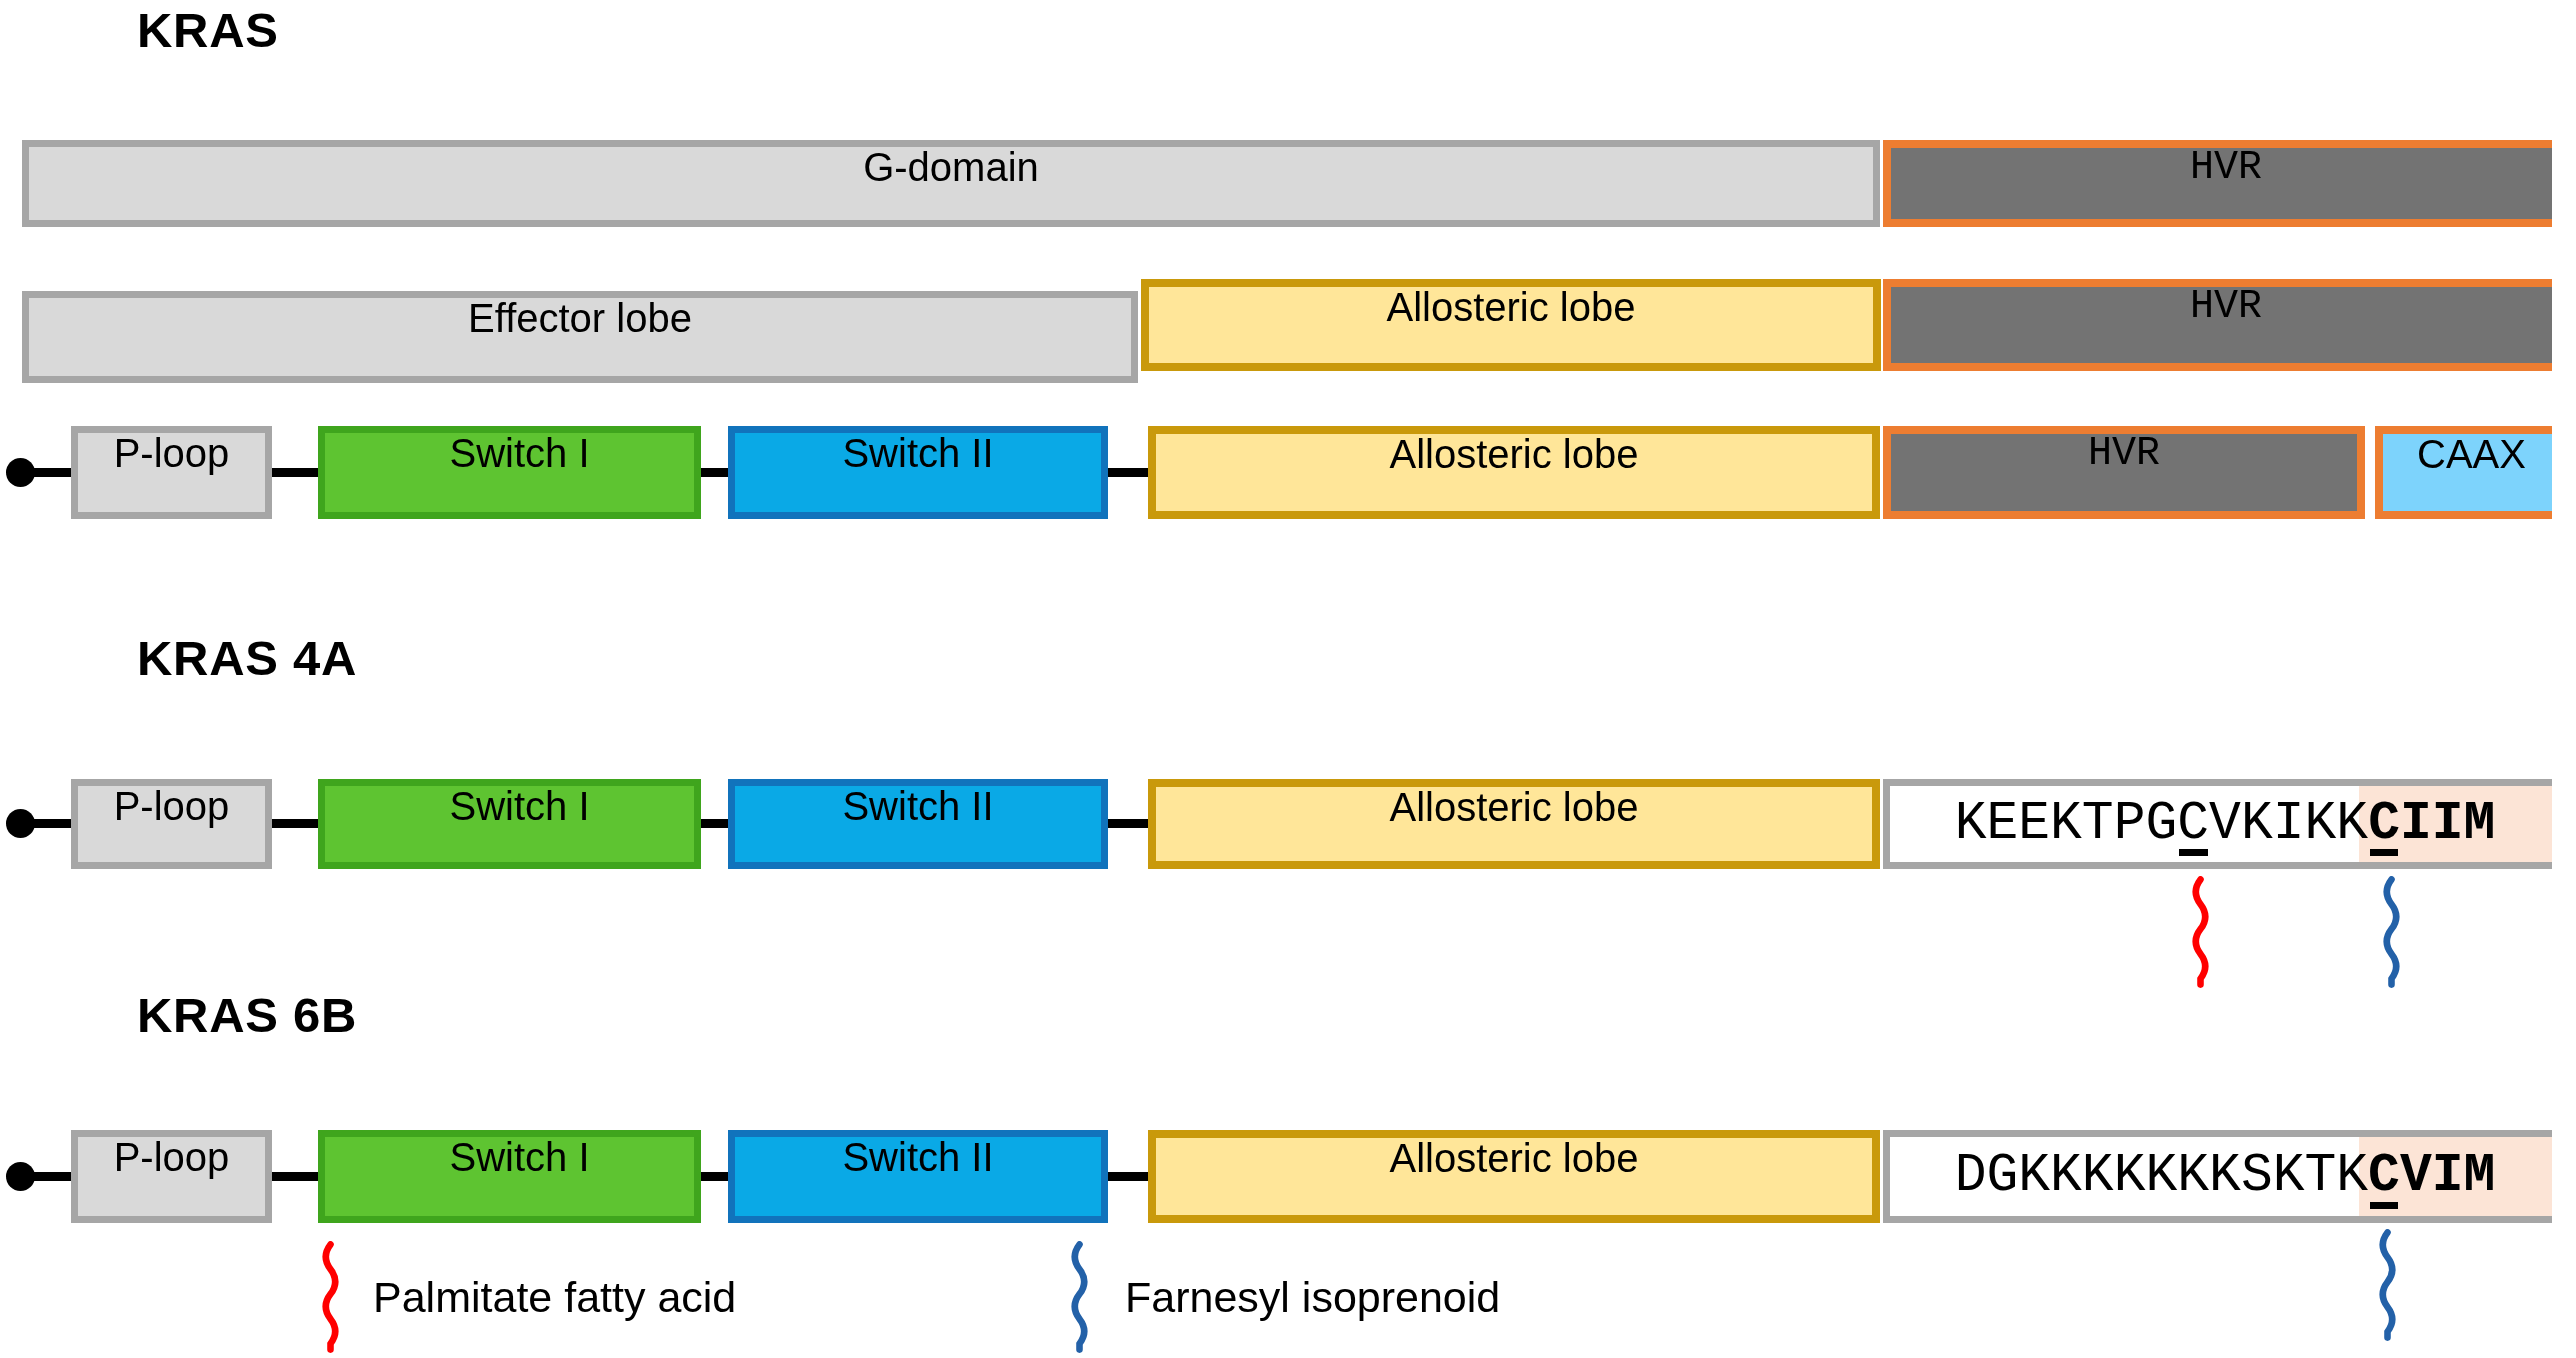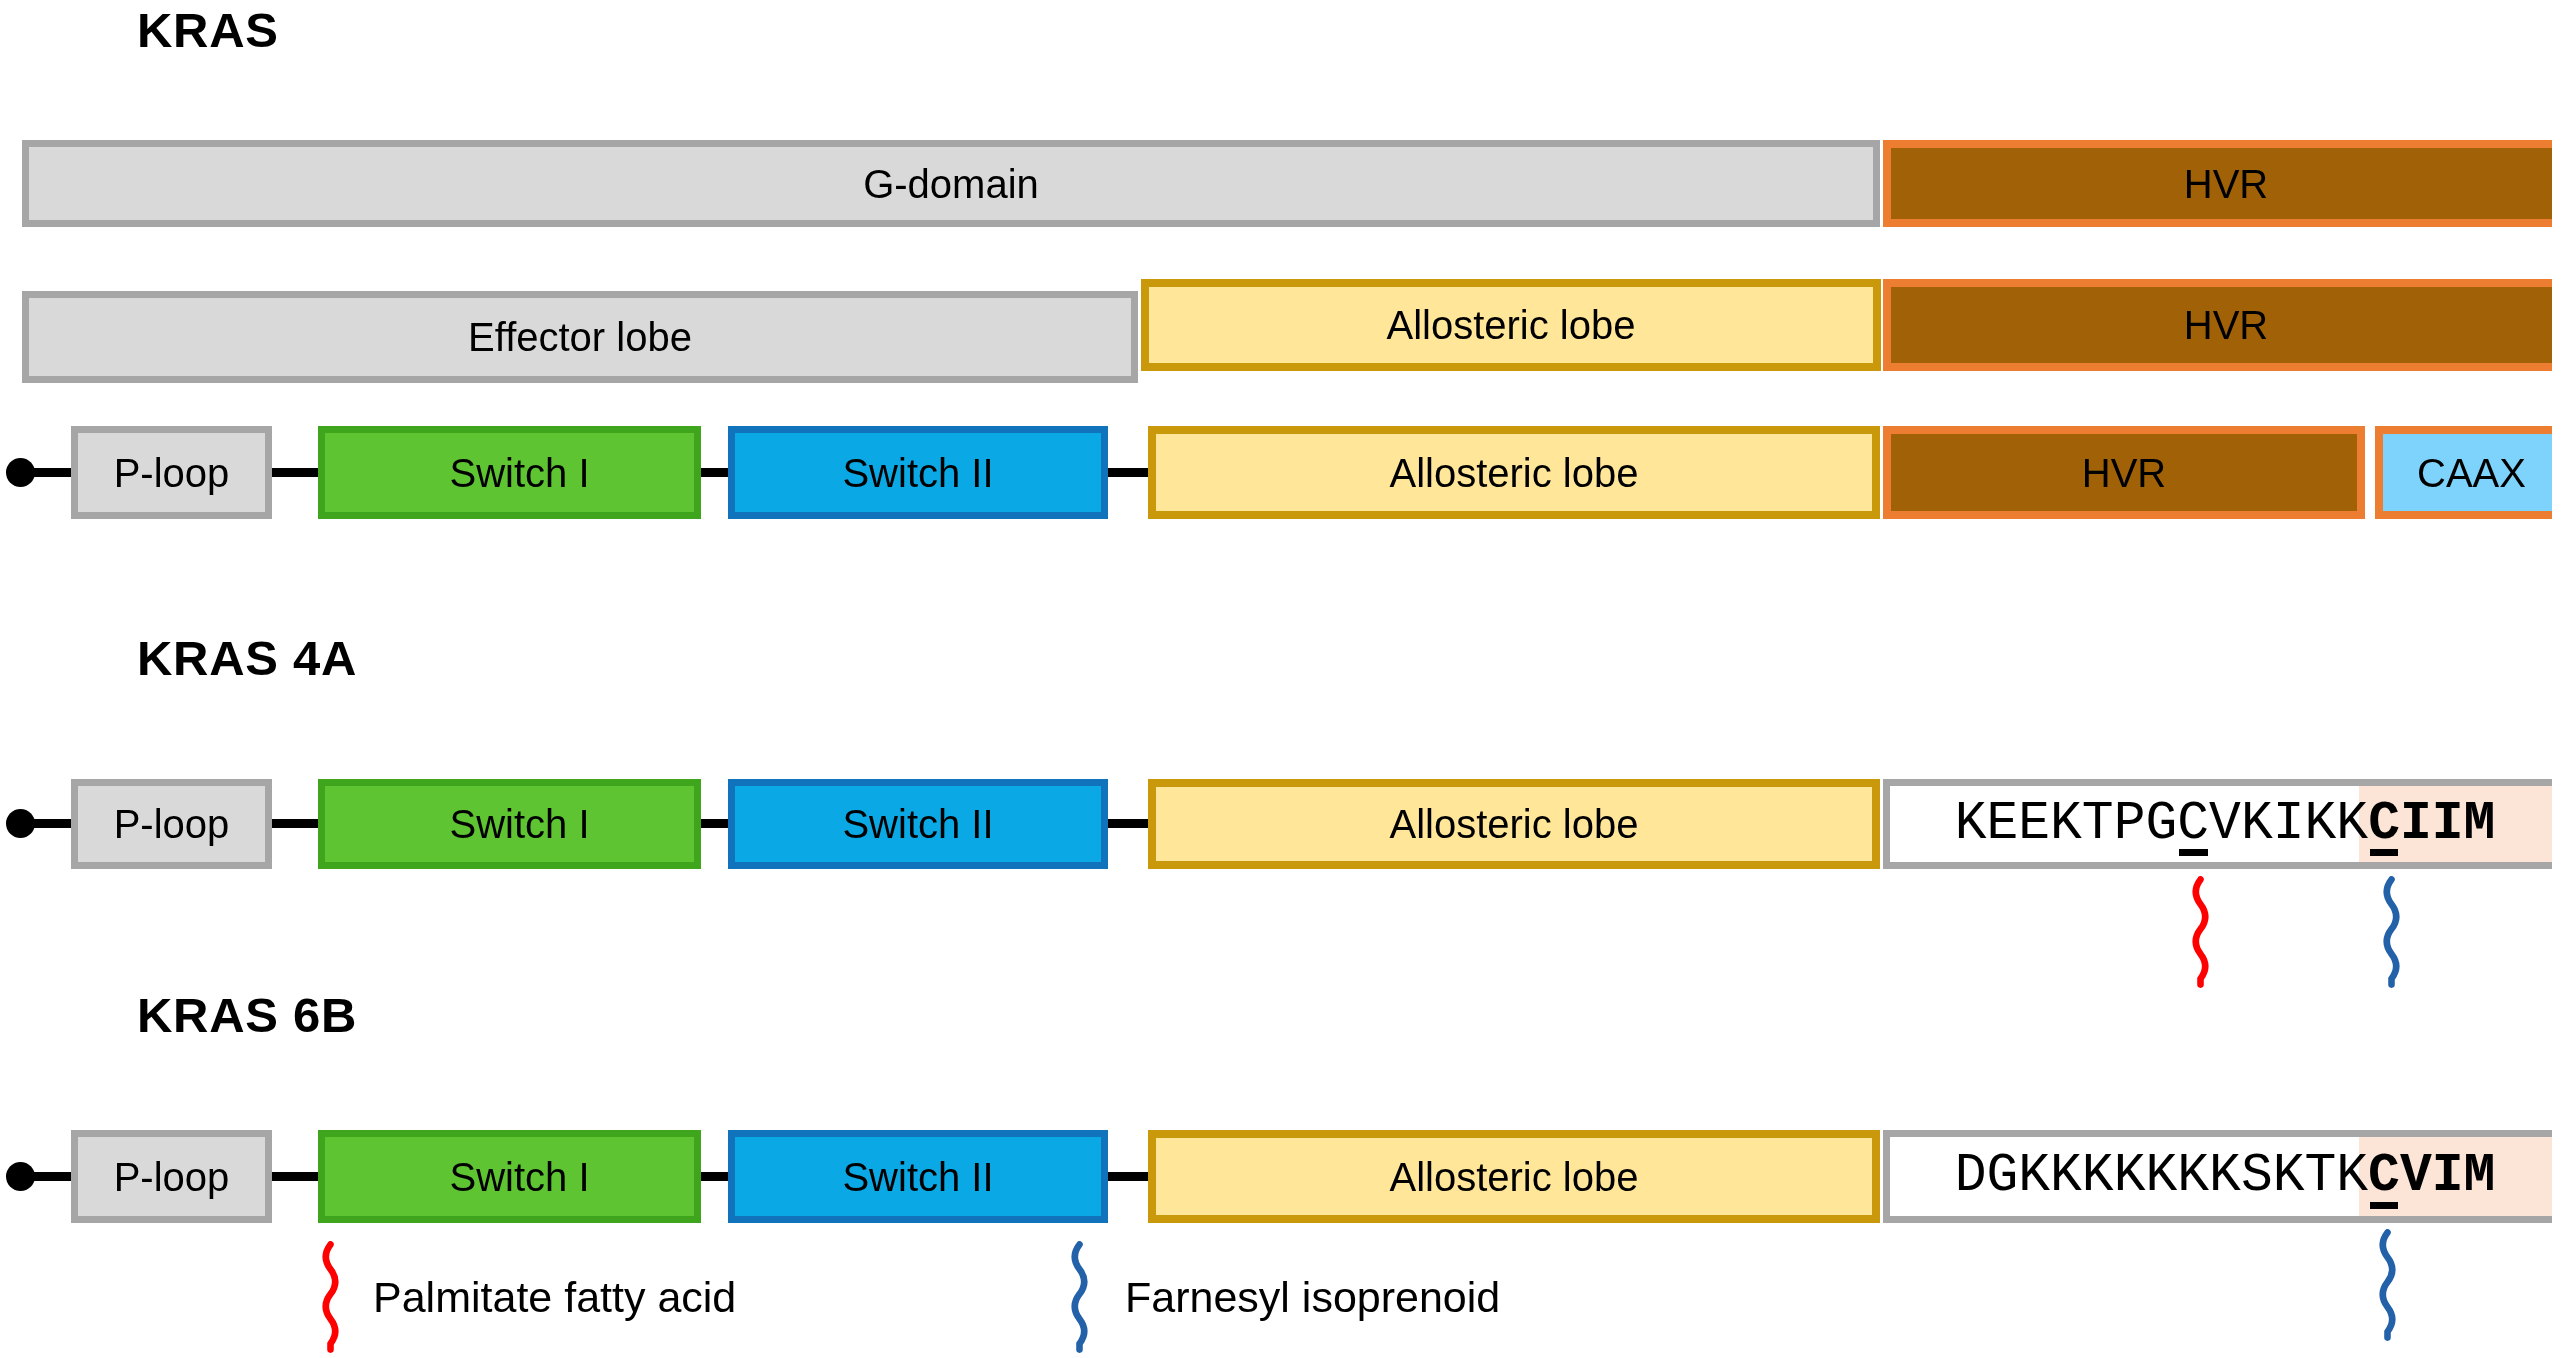--- a/index.html
+++ b/index.html
@@ -1,27 +1,27 @@
 <!DOCTYPE html>
 <html style="font-size:11.8px"><head>
 <meta charset="utf-8">
 <style>
   html,body{margin:0;padding:0;background:#ffffff;}
   body{font-family:"Liberation Sans", sans-serif; color:#000;}
   .canvas{position:relative;width:2552px;height:1359px;background:#fff;overflow:hidden;}
 
   .title{position:absolute;font-weight:bold;font-size:49px;line-height:1;letter-spacing:0.7px;}
 
-  .box{position:absolute;box-sizing:border-box;display:flex;align-items:center;justify-content:center;
+  .box{position:absolute;box-sizing:border-box;display:flex;justify-content:center;
        font-size:40px;line-height:1;white-space:nowrap;}
   .gray  {background:#D9D9D9;border:7.4px solid #A6A6A6;}
   .green {background:#5EC431;border:7.4px solid #3FA51D;padding-left:20px;}
   .blue  {background:#0AA9E6;border:7.4px solid #1173BC;}
   .yellow{background:#FFE699;border:8.8px solid #C9990B;}
-  .hvr   {background:#a16207;border:8.8px solid #ED7D31;}
+  .hvr   {background:#737373;border:8.8px solid #ED7D31;font-family:Liberation Mono, monospace;}
   .caax  {background:#7dd3fc;border:8.8px solid #ED7D31;}
   .seqbox{background:#FFFFFF;border:7.4px solid #A6A6A6;}
 
   .conn{position:absolute;height:8.8px;background:#000;}
   .dot{position:absolute;width:29px;height:29px;border-radius:50%;background:#000;}
 
   .peach-highlight{position:absolute;top:0;bottom:0;right:0;background:#FCE4D6;}
 
   .seq{position:absolute;left:0;right:0;top:0;bottom:0;display:flex;align-items:center;justify-content:center;
        font-family:"Liberation Mono", monospace;font-size:53px;z-index:2;}

